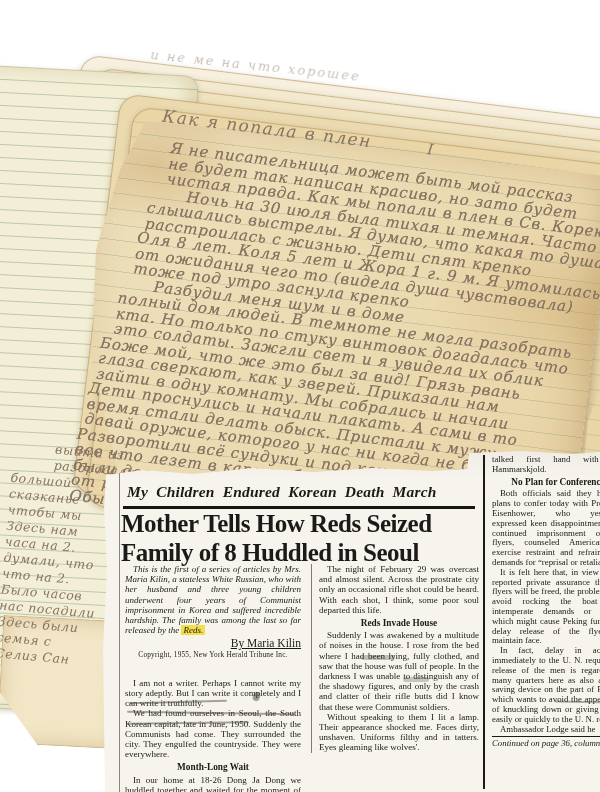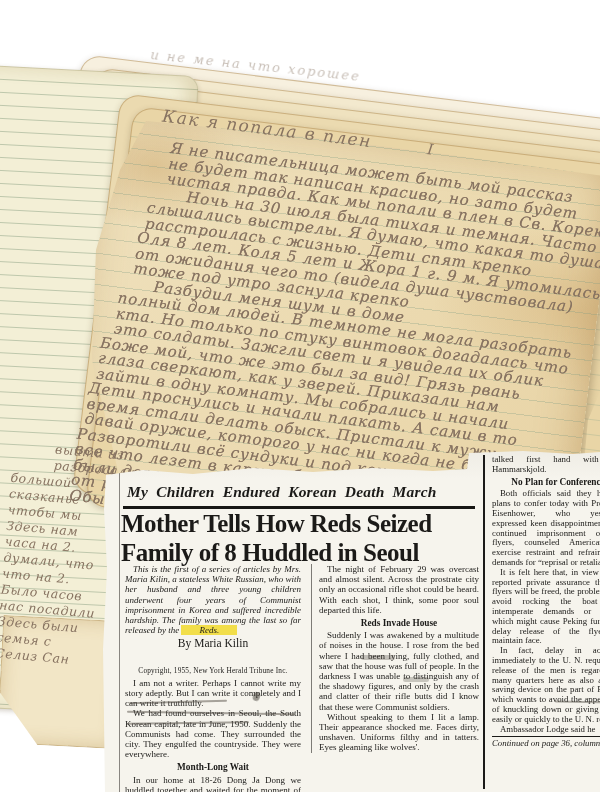--- a/index.html
+++ b/index.html
@@ -80,23 +80,23 @@
   .col p{margin:0;text-indent:8px;}
   .col p.flush{text-indent:0;}
   .col .h{font-weight:bold;text-align:center;text-indent:0;margin:3px 0 2px;font-size:9.3px;}
   .col .cont{font-style:italic;border-top:1px solid #1b1a18;padding-top:2px;margin-top:2px;text-indent:0;}
   .col1{left:22px;top:115px;width:176px;}
   .col2{left:208px;top:115px;width:160px;border-left:1px solid rgba(45,42,38,.6);padding-left:7px;}
   .col3{left:380px;top:6px;width:132px;border-left:2px solid #1b1a18;padding-left:7px;height:334px;
       overflow:hidden;font-size:8.8px;line-height:9.8px;}
   .intro{font-style:italic;margin:0 0 3px;}
   .intro .seg{}
-  .intro .hl{background:#f2de4a;padding:0 18px;}
-  .byline{text-align:center;font-size:11.5px;margin:3px 0 17px;}
-  .copyright{text-align:center;font-size:7.3px;letter-spacing:.2px;margin:0 0 2px;}
+  .intro .hl{background:#f2de4a;padding:0 2px;}
+  .byline{text-align:right;font-size:11.5px;margin:3px 0 1px;text-decoration:underline;}
+  .copyright{text-align:center;font-size:7.3px;letter-spacing:.2px;margin:0 0 18px;}
   
   .pencil{position:absolute;background:rgba(85,80,72,.5);height:2px;border-radius:2px;}
   .pm1{left:26px;top:252px;width:98px;transform:rotate(-1.5deg);}
   .pm2{left:24px;top:263px;width:168px;transform:rotate(.8deg);}
   .pm3{left:24px;top:273px;width:122px;transform:rotate(-.6deg);}
   .pm4{left:452px;top:252px;width:60px;transform:rotate(1deg);background:rgba(85,80,72,.45);}
   .blob{position:absolute;background:rgba(60,55,48,.5);border-radius:50%;filter:blur(.5px);}
   .b1{left:150px;top:243px;width:7px;height:9px;transform:rotate(20deg);}
   .b2{left:258px;top:206px;width:34px;height:5px;border-radius:3px;background:rgba(60,55,48,.28);}
   .b3{left:300px;top:228px;width:26px;height:5px;border-radius:3px;background:rgba(60,55,48,.25);}

